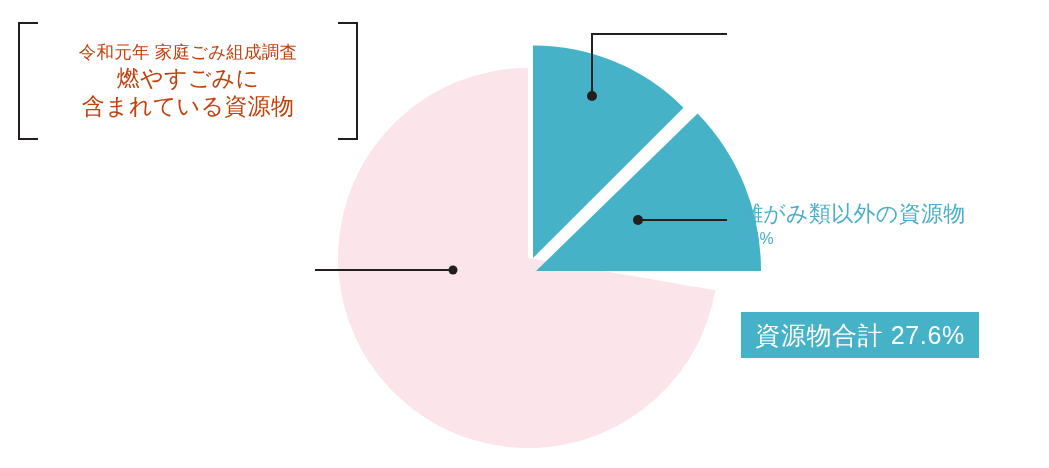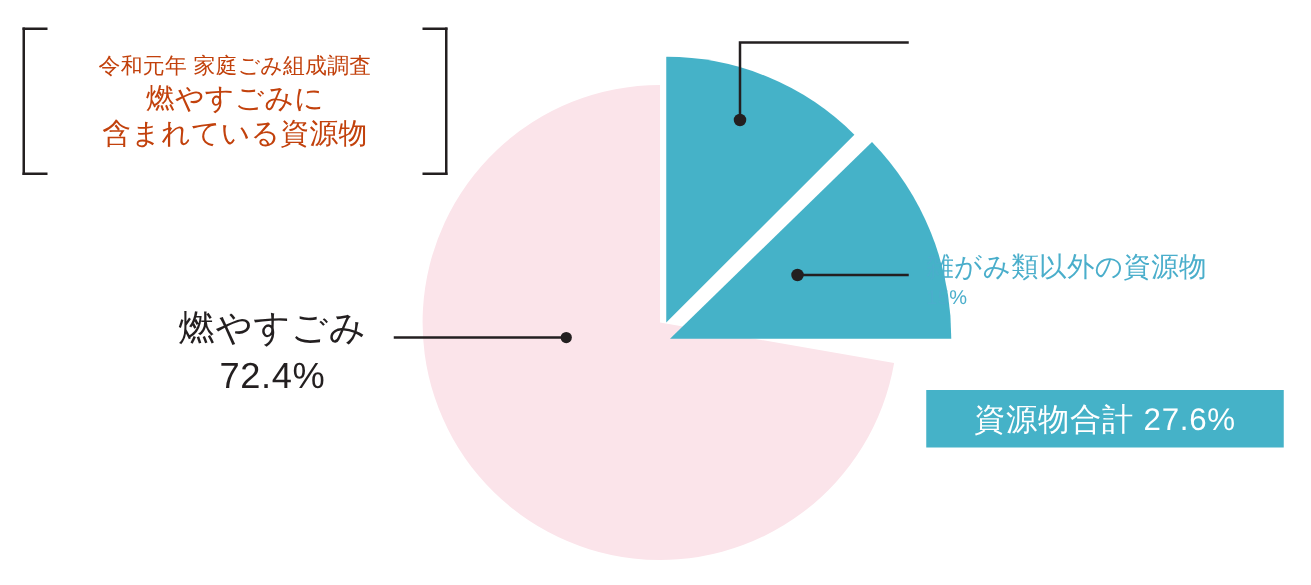--- a/index.html
+++ b/index.html
@@ -111,21 +111,21 @@
     color: #4aaecb;
   }
   #label-other .lbl-name { font-size: 22px; letter-spacing: 0.3px; }
   #label-other .lbl-value { font-size: 16px; letter-spacing: 0.3px; }
 
   
   #total-badge {
     position: absolute;
     left: 741px;
     top: 312px;
-    width: 286px;
+    width: 238px;
     height: 46px;
     background: #45b2c8;
     display: flex;
     align-items: center;
     justify-content: center;
     color: #ffffff;
     font-size: 25px;
     letter-spacing: 0.6px;
     white-space: nowrap;
   }
@@ -164,24 +164,20 @@
         <circle cx="592" cy="96" r="5" fill="#231f20"></circle>
       </g>
 
       <g>
         <line x1="638" y1="220" x2="727" y2="220" stroke="#231f20" stroke-width="2"></line>
         <circle cx="638" cy="220" r="5" fill="#231f20"></circle>
       </g>
     </svg>
   </div>
 
-  <div class="label" id="label-main">
-    <div class="lbl-name">燃やすごみ</div>
-    <div class="lbl-value">72.4%</div>
-  </div>
 
 
   <div class="label" id="label-other">
     <div class="lbl-name">雑がみ類以外の資源物</div>
     <div class="lbl-value">15%</div>
   </div>
 
   <div id="total-badge">
     <span>資源物合計 27.6%</span>
   </div>

